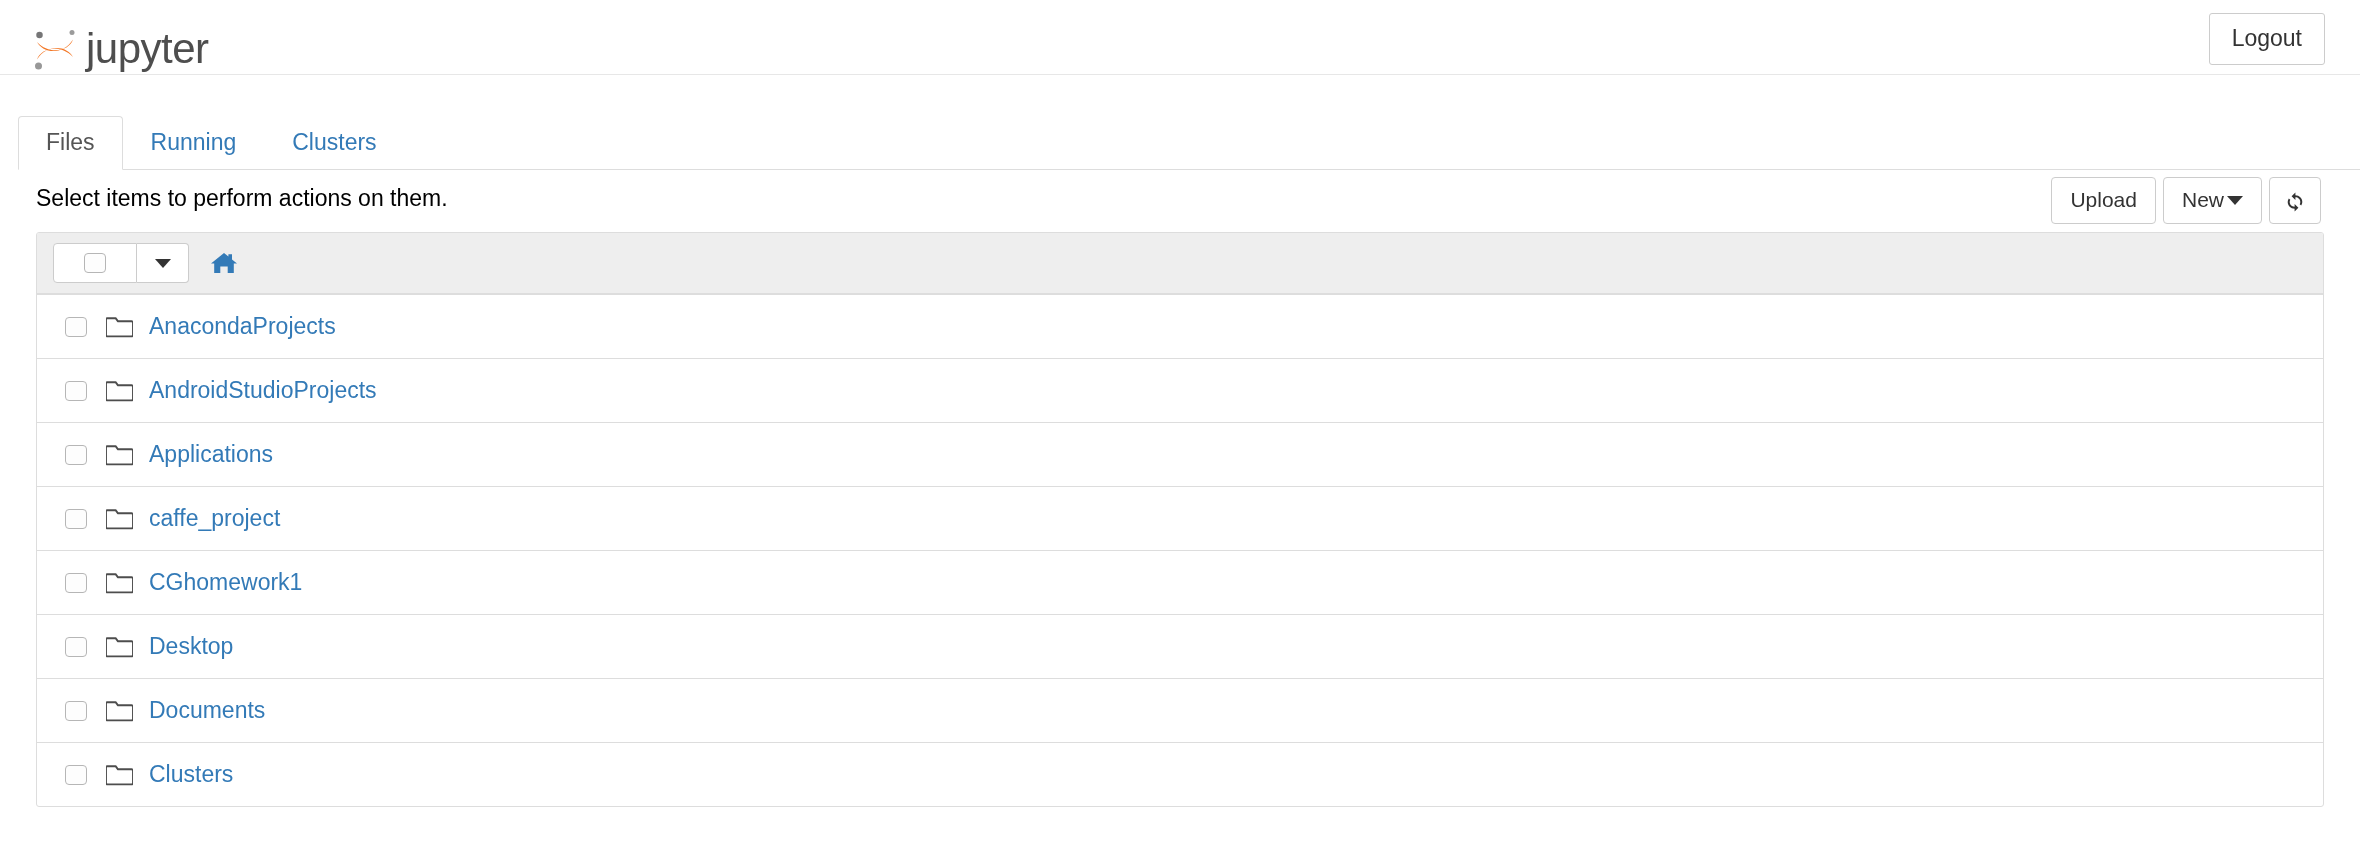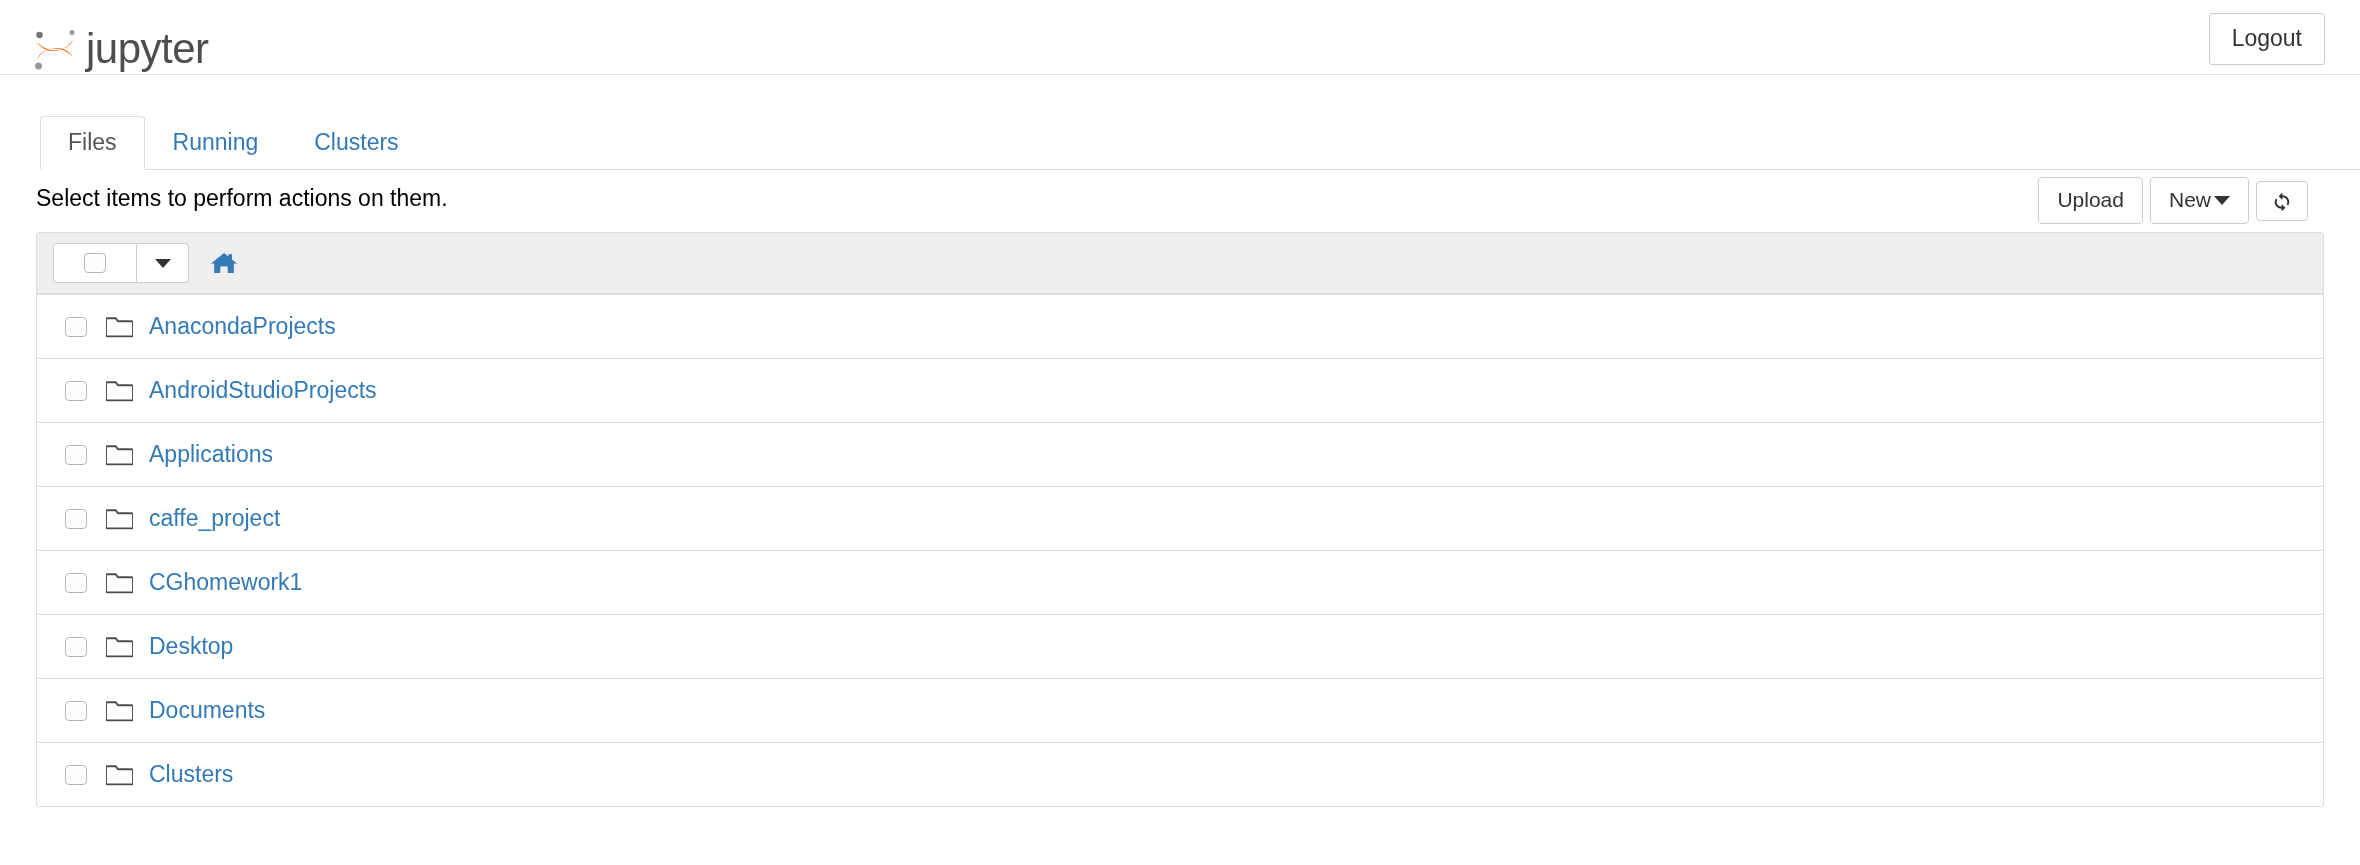--- a/index.html
+++ b/index.html
@@ -59,21 +59,21 @@
     border-radius: 3px;
     font-family: "Liberation Sans", sans-serif;
     line-height: 1.3;
     cursor: pointer;
   }
 
   
   .tabs-wrap {
     position: relative;
     margin-top: 42px;
-    padding-left: 40px;
+    padding-left: 18px;
     height: 53px;
   }
   .tabs {
     display: flex;
     align-items: flex-end;
     list-style: none;
     margin: 0;
     padding: 0;
     border-bottom: 1px solid #dddddd;
     height: 53px;
@@ -109,24 +109,23 @@
   .action-note {
     position: absolute;
     left: 0;
     top: 14px;
     font-size: 23px;
     color: #000000;
     line-height: 1.3;
   }
   .action-buttons {
     position: absolute;
-    right: 16px;
+    right: 3px;
     top: 7px;
     display: flex;
-    align-items: center;
     gap: 7px;
     padding-left: 12px;
   }
   .btn {
     background: #ffffff;
     border: 1px solid #cccccc;
     border-radius: 4px;
     color: #333333;
     font-size: 21px;
     font-family: "Liberation Sans", sans-serif;

